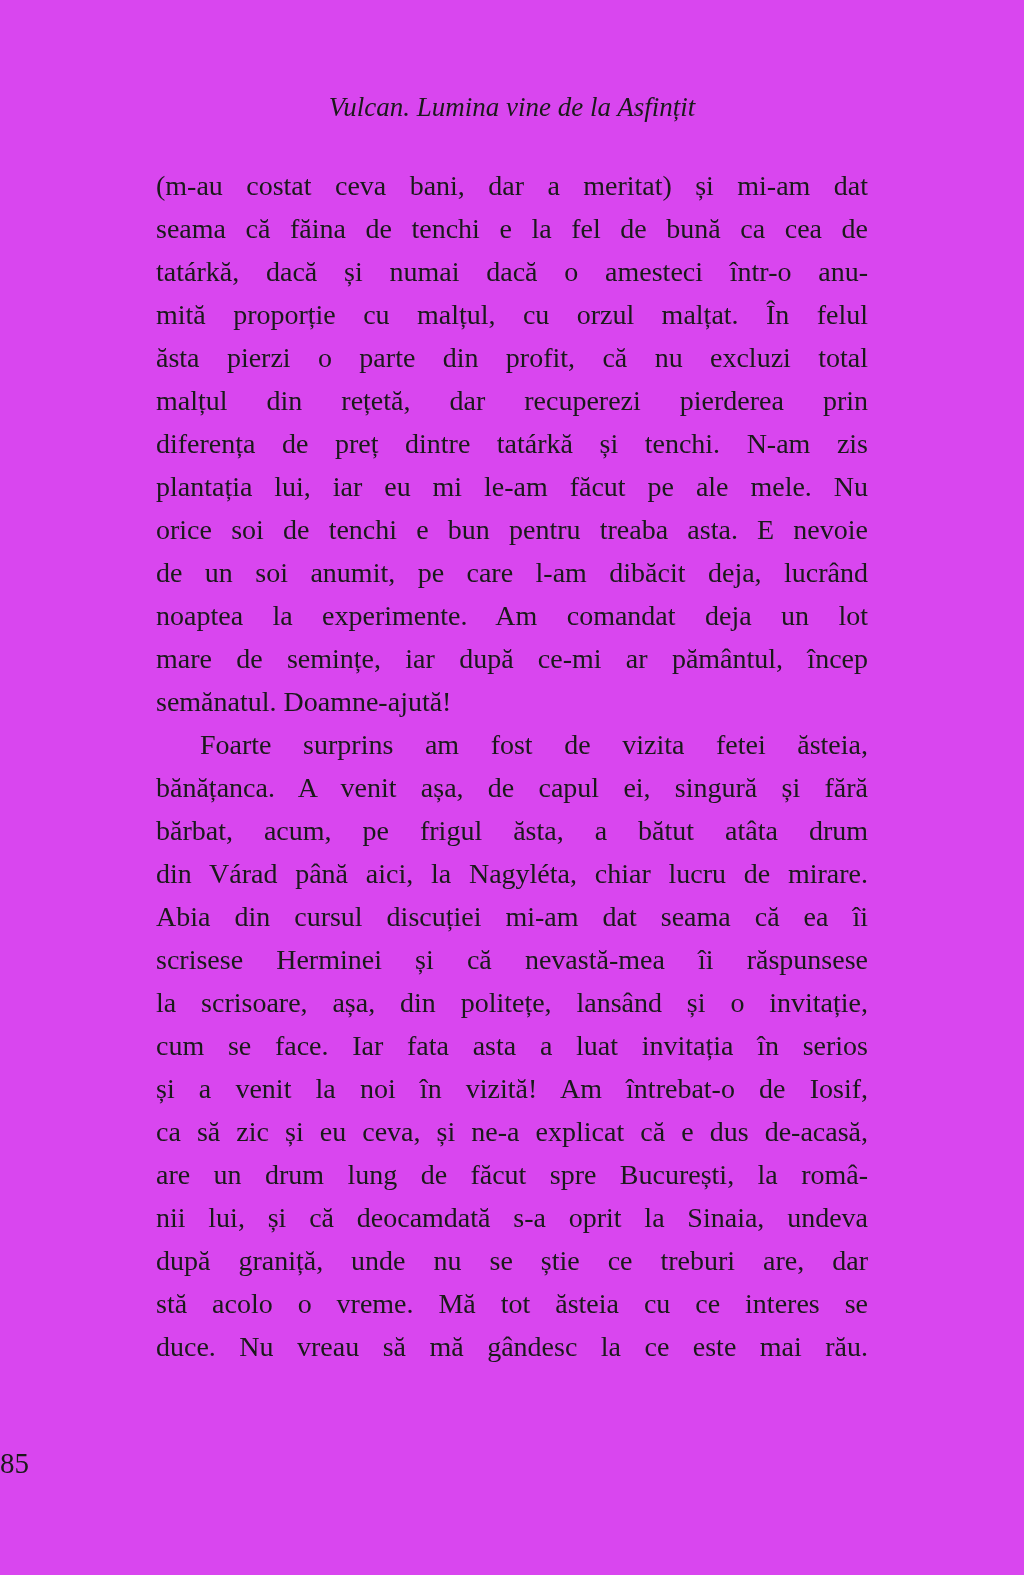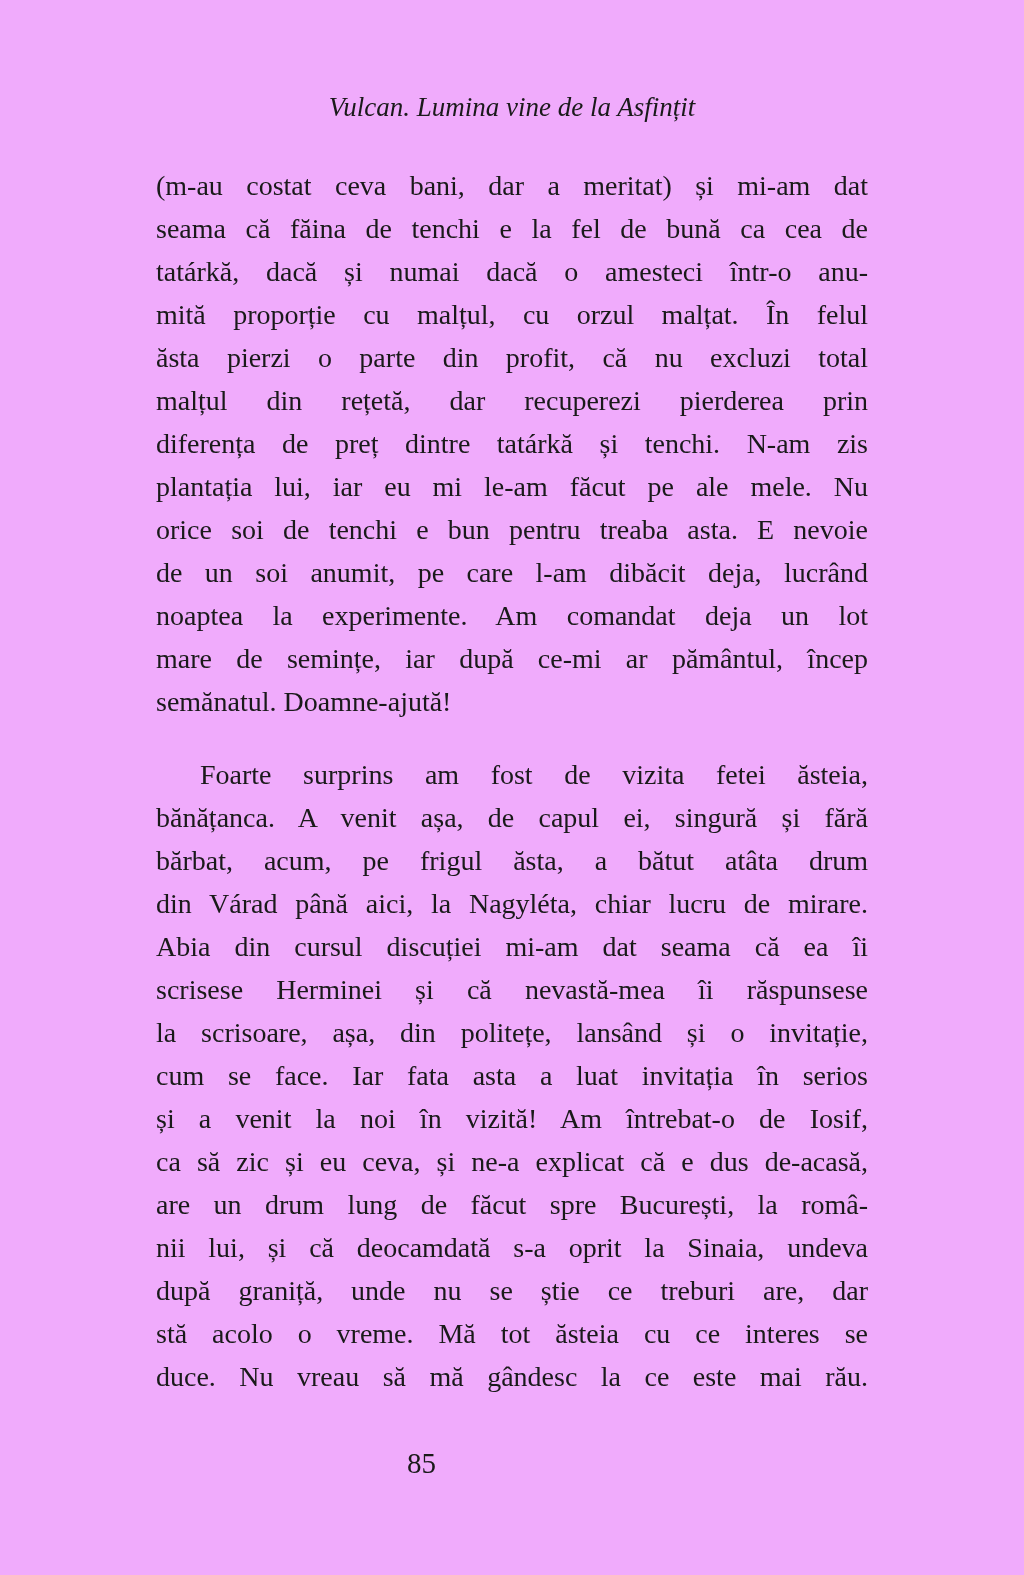--- a/index.html
+++ b/index.html
@@ -4,21 +4,21 @@
 <style>
   html, body {
     margin: 0;
     padding: 0;
     background: #ffffff;
   }
   .page {
     position: relative;
     width: 1024px;
     height: 1575px;
-    background: #f0abfc;
+    background: #d946ef;
     color: #1a1a1a;
     font-family: "Liberation Serif", "DejaVu Serif", serif;
     overflow: hidden;
   }
   .running-header {
     position: absolute;
     top: 90px;
     left: 0;
     width: 1024px;
     text-align: center;
@@ -39,33 +39,32 @@
     height: 43px;
     line-height: 43px;
     text-align: justify;
     text-align-last: justify;
     -moz-text-align-last: justify;
     white-space: normal;
     overflow: hidden;
   }
   .line.indent {
     padding-left: 44px;
-    margin-top: 30px;
   }
   .line.para-end {
     text-align: right;
     text-align-last: left;
     -moz-text-align-last: left;
   }
   .page-number {
     position: absolute;
     top: 1446px;
     left: 0;
     width: 843px;
-    text-align: center;
+    text-align: left;
     font-size: 29px;
     line-height: 34px;
     color: #1a1a1a;
   }
 </style>
 </head>
 <body>
 
 <div class="page">
   <div class="running-header">Vulcan. Lumina vine de la Asfințit</div>

